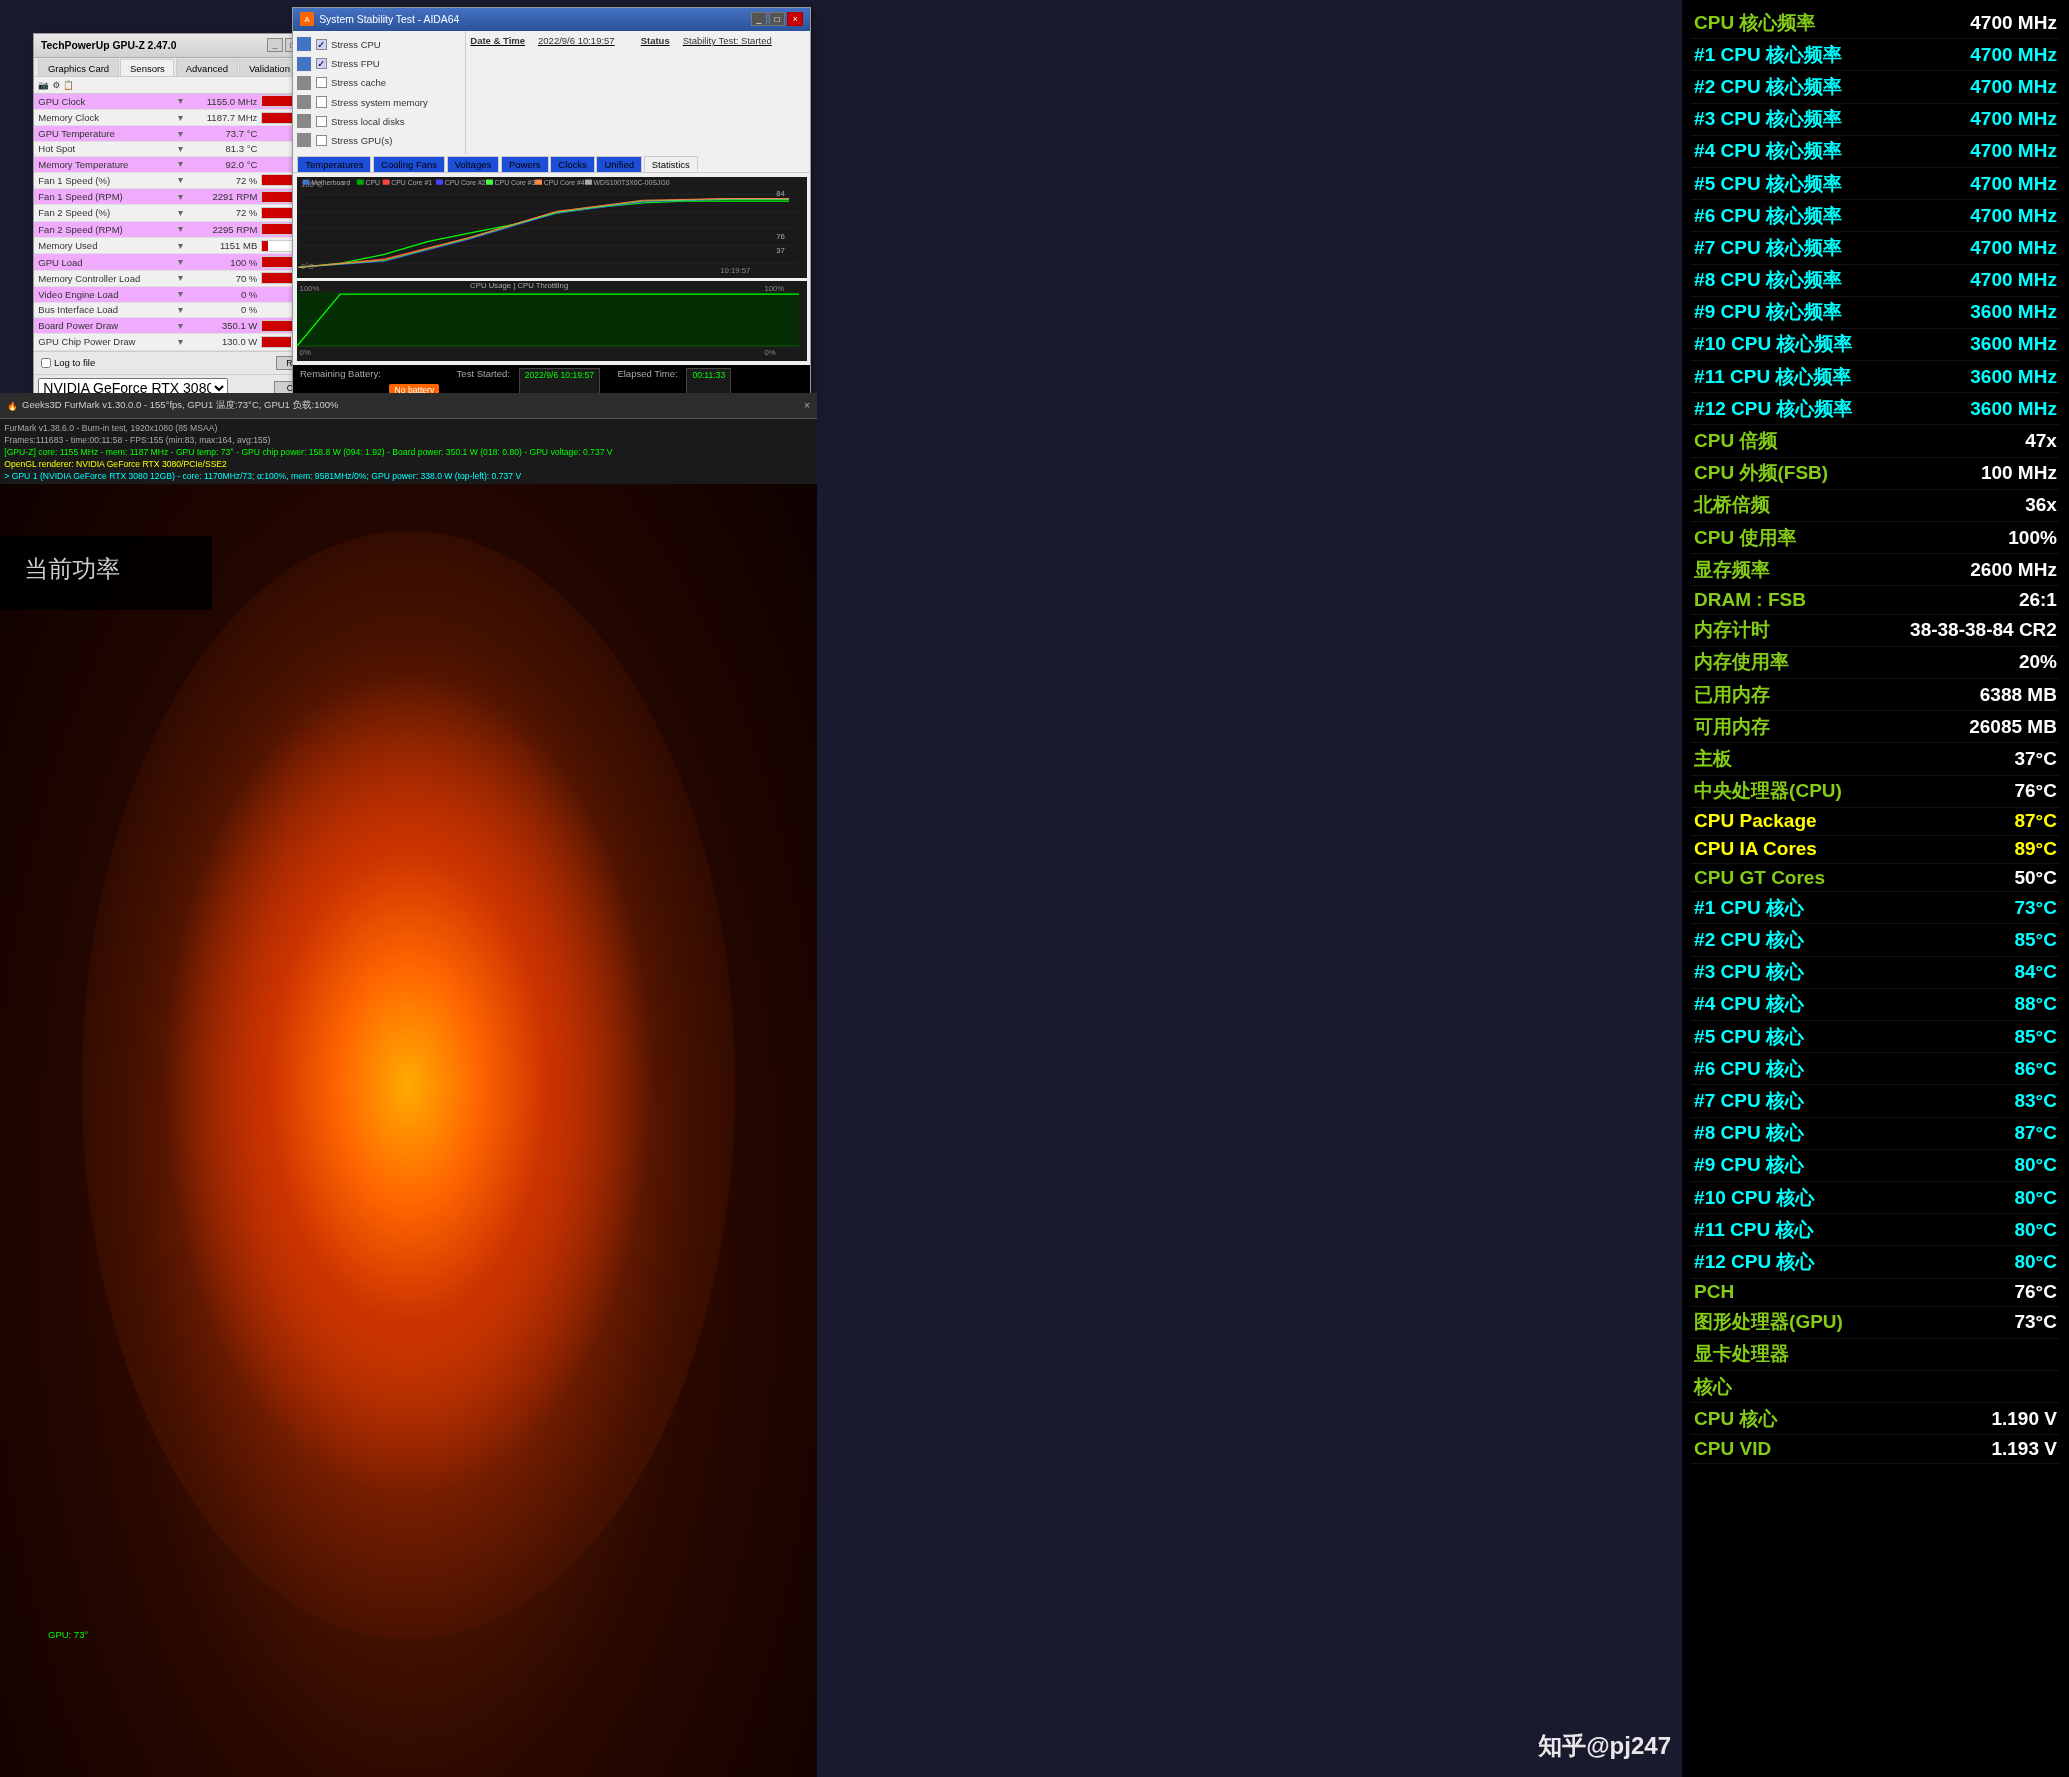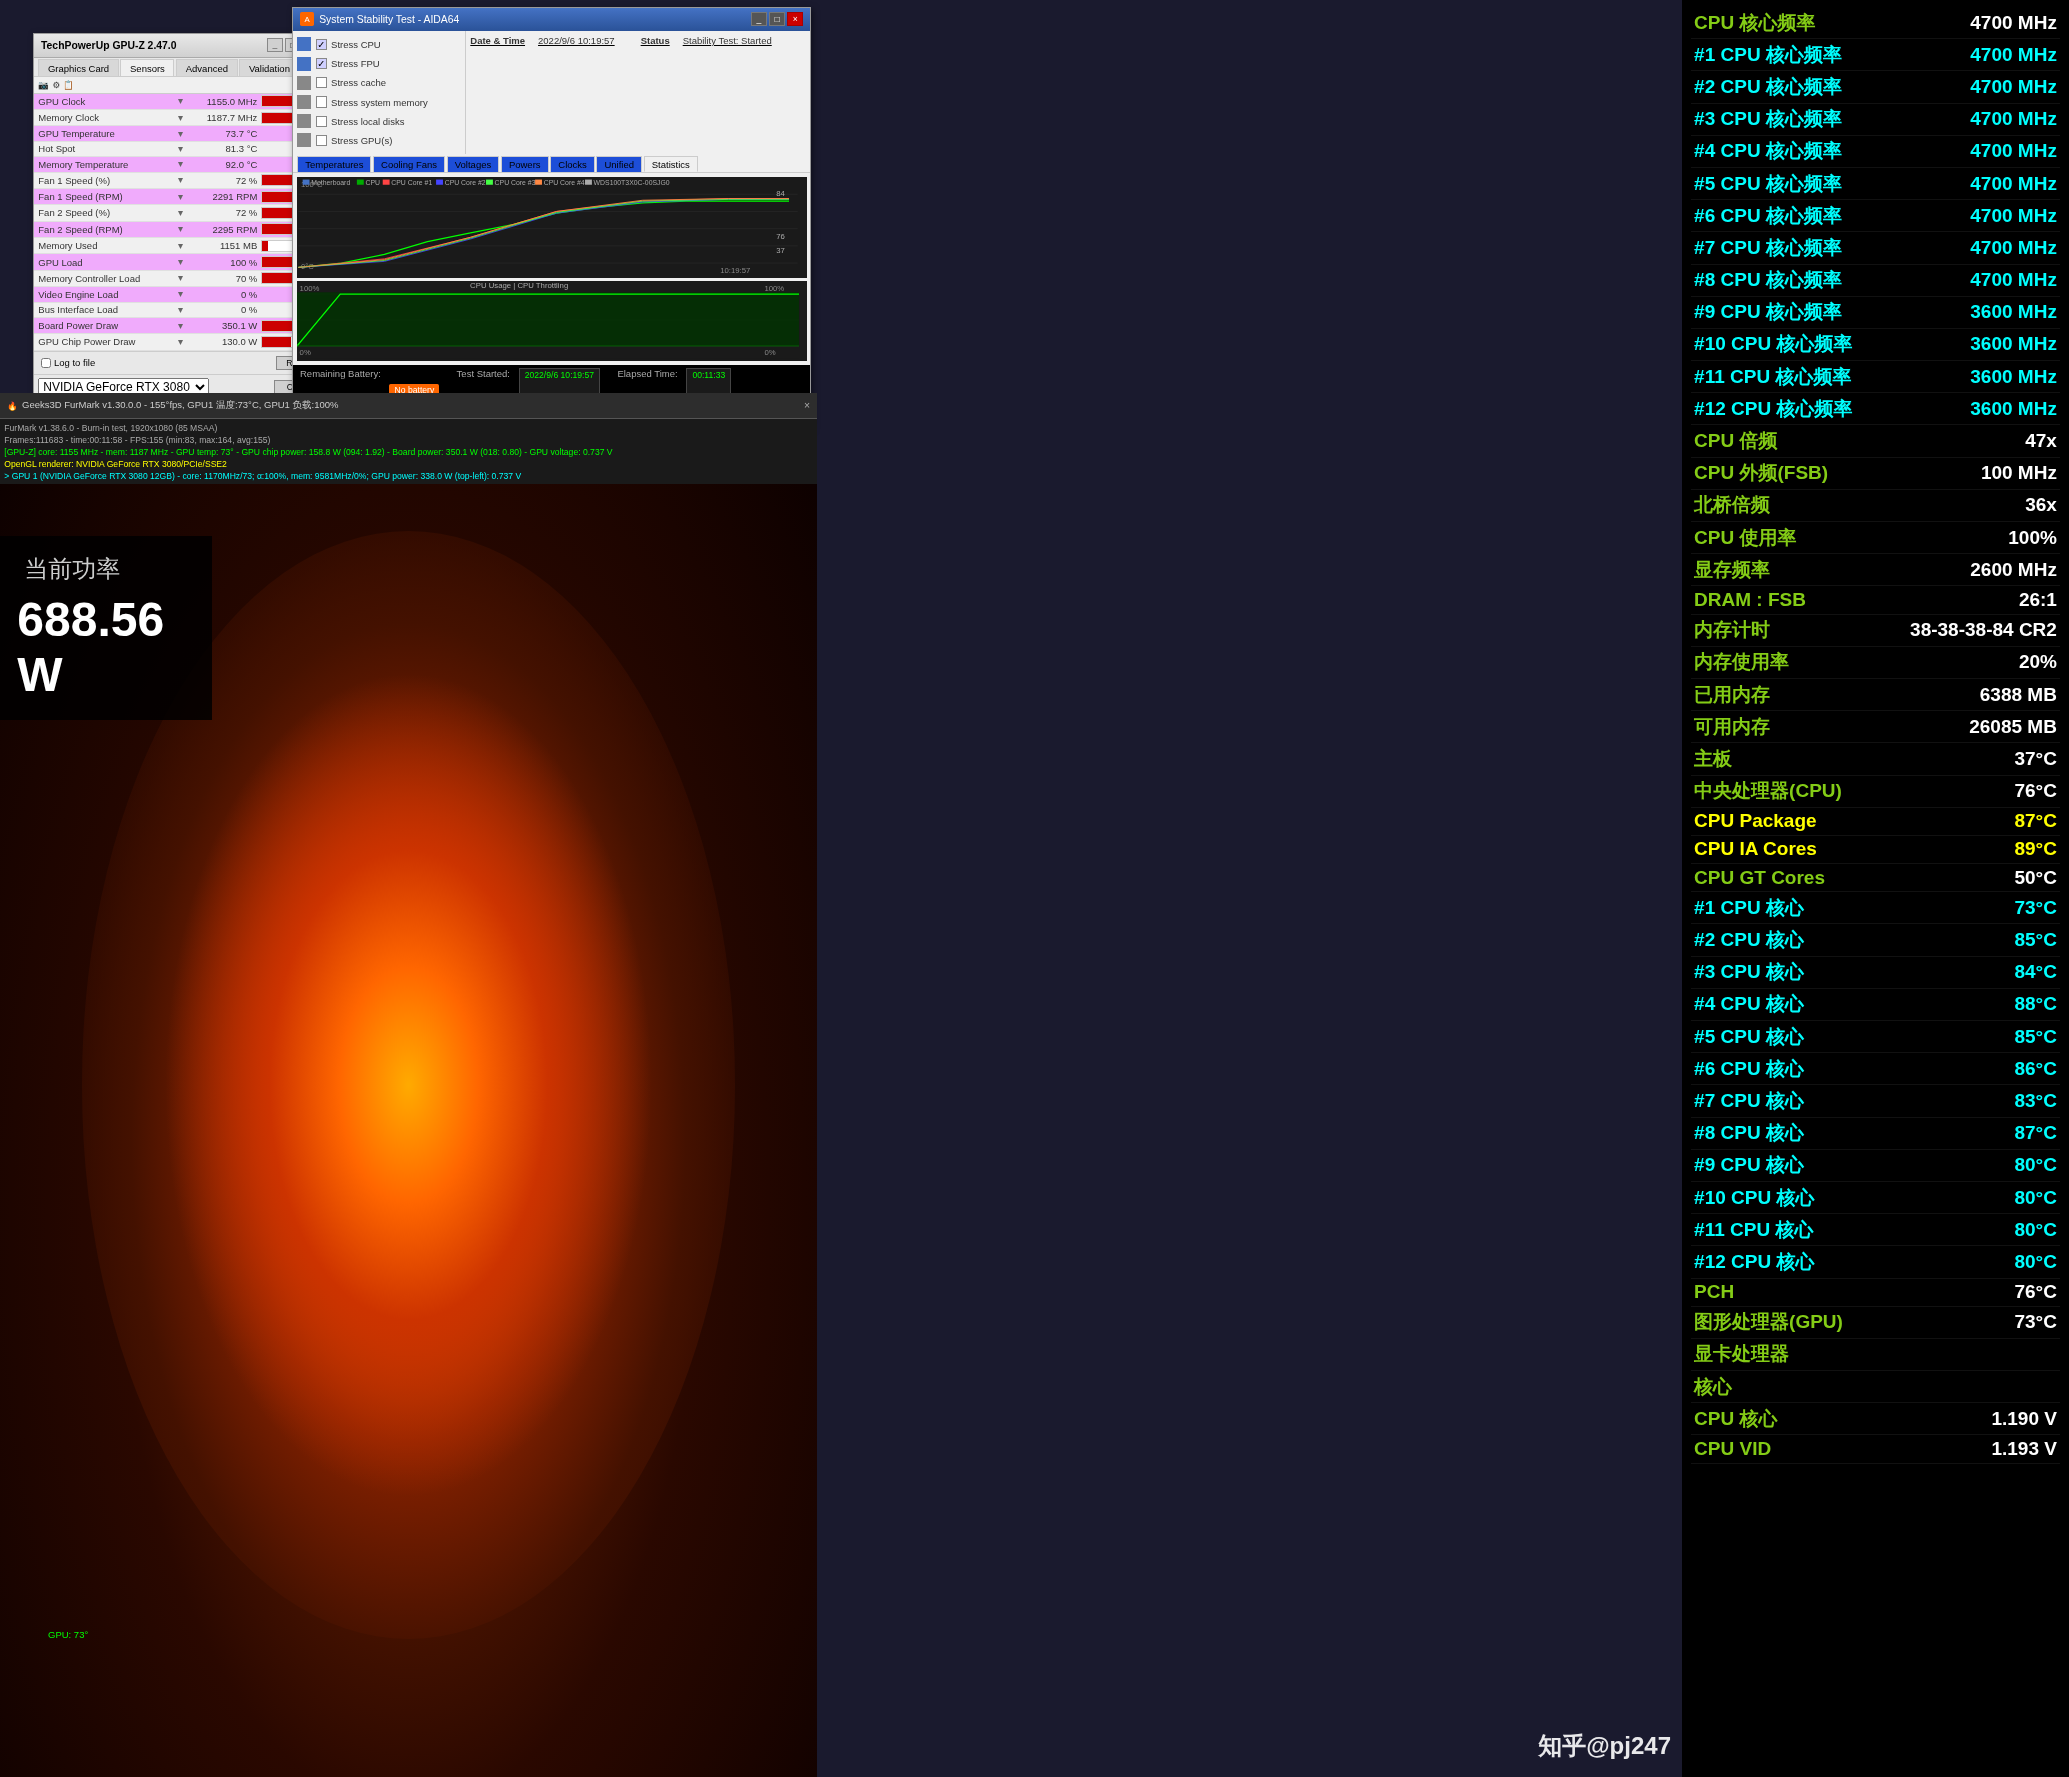--- a/index.html
+++ b/index.html
@@ -675,21 +675,21 @@
     </div>
     </div>
   <div class="gpuz-footer">
     <label style="font-size:9.5px;display:flex;align-items:center;gap:2.6px;">
       <input type="checkbox" style="width: 10.4px; height: 10.4px;">
       <span>Log to file</span>
     </label>
     <button class="win-btn" style="width:43px;">Reset</button>
   </div>
   <div style="padding:2.6px 4.3px;background:#e8e8e8;border-top:0.9px solid #ccc;display:flex;justify-content:space-between;align-items:center;">
-    <select style="font-size:12px;width:171px;">
+    <select style="font-size:14px;width:190px;text-decoration:underline;">
       <option>NVIDIA GeForce RTX 3080</option>
     </select>
     <button class="win-btn" style="width:48px;">Close</button>
   </div>
 </div>
 
 <div class="aida-window">
   <div class="aida-titlebar">
     <div class="aida-titlebar-left">
       <div class="aida-icon">A</div>
@@ -854,21 +854,20 @@
   <div style="color:#ffff00;">
     <span>OpenGL renderer: NVIDIA GeForce RTX 3080/PCIe/SSE2</span>
   </div>
   <div style="color:#00ffff;">
     <span>&gt; GPU 1 (NVIDIA GeForce RTX 3080 12GB) - core: 1170MHz/73; α:100%, mem: 9581MHz/0%; GPU power: 338.0 W (top-left): 0.737 V</span>
   </div>
 </div>
 
 <div class="power-display">
   <div class="power-label">当前功率</div>
-  <div class="power-value">688.56 W</div>
 </div>
 
 <div class="gpu-temp-overlay">
   <span>GPU: 73°</span>
 </div>
 
 <div class="watermark">知乎@pj247</div>
 
 
 </body></html>

